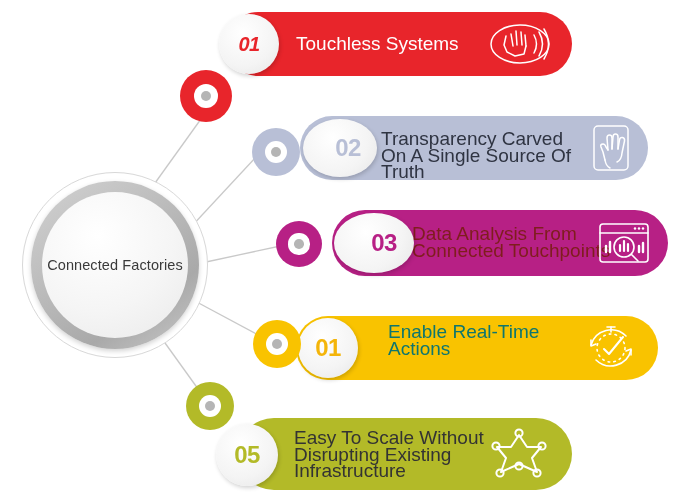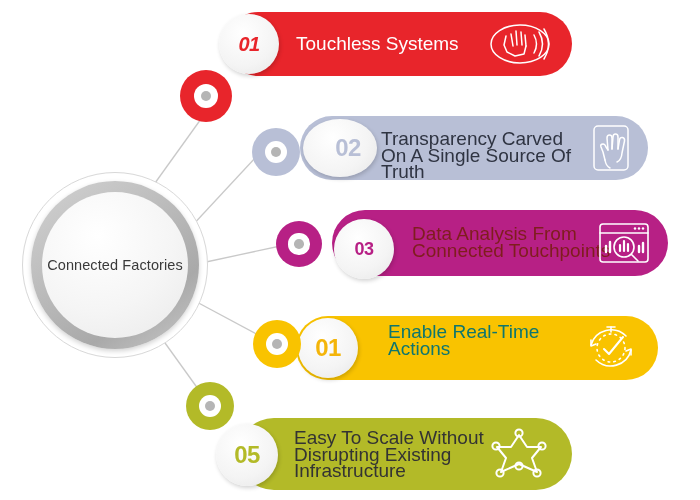--- a/index.html
+++ b/index.html
@@ -217,21 +217,21 @@
 
   <div class="row">
     <div class="pill" style="left:332px; top:210px; width:336px; height:66px; background:#B72085;"></div>
 
     <div class="node" style="left:276px; top:221px; width:46px; height:46px; background:#B72085;">
       <div class="node-ring">
         <div class="node-core"></div>
       </div>
     </div>
 
-    <div class="badge" style="left:334px; top:219px; width:60px; height:60px; font-size:18px; color:#B72085;">03</div>
+    <div class="badge" style="left:334px; top:213px; width:60px; height:60px; font-size:24px; color:#B72085;padding-left:20px;">03</div>
 
     <div class="pill-text" style="left:412px; top:226px; width:200px; color:#7f1d1d;">Data Analysis From
 Connected Touchpoints</div>
 
     <div class="pill-icon" style="left:596px; top:220px; width:56px; height:48px;">
       <svg viewBox="0 0 56 48" width="56" height="48" fill="none" stroke="#ffffff" stroke-width="1.6" stroke-linecap="round" stroke-linejoin="round">
         <rect x="4" y="4" width="48" height="38" rx="3"></rect>
         <path d="M4 13 L52 13"></path>
         <circle cx="43" cy="8.5" r="1.2" fill="#ffffff" stroke="none"></circle>
         <circle cx="47" cy="8.5" r="1.2" fill="#ffffff" stroke="none"></circle>

